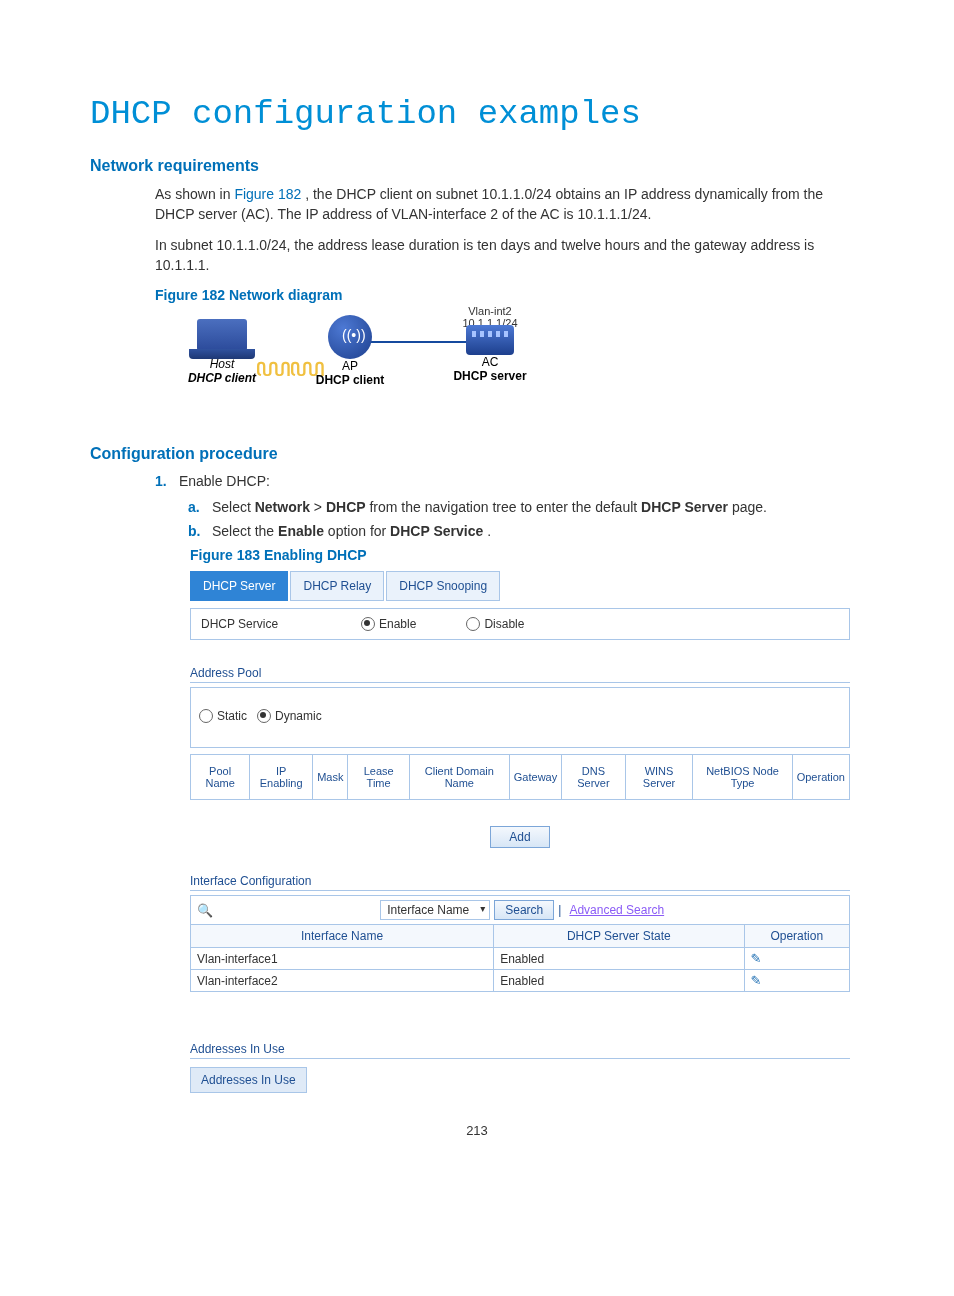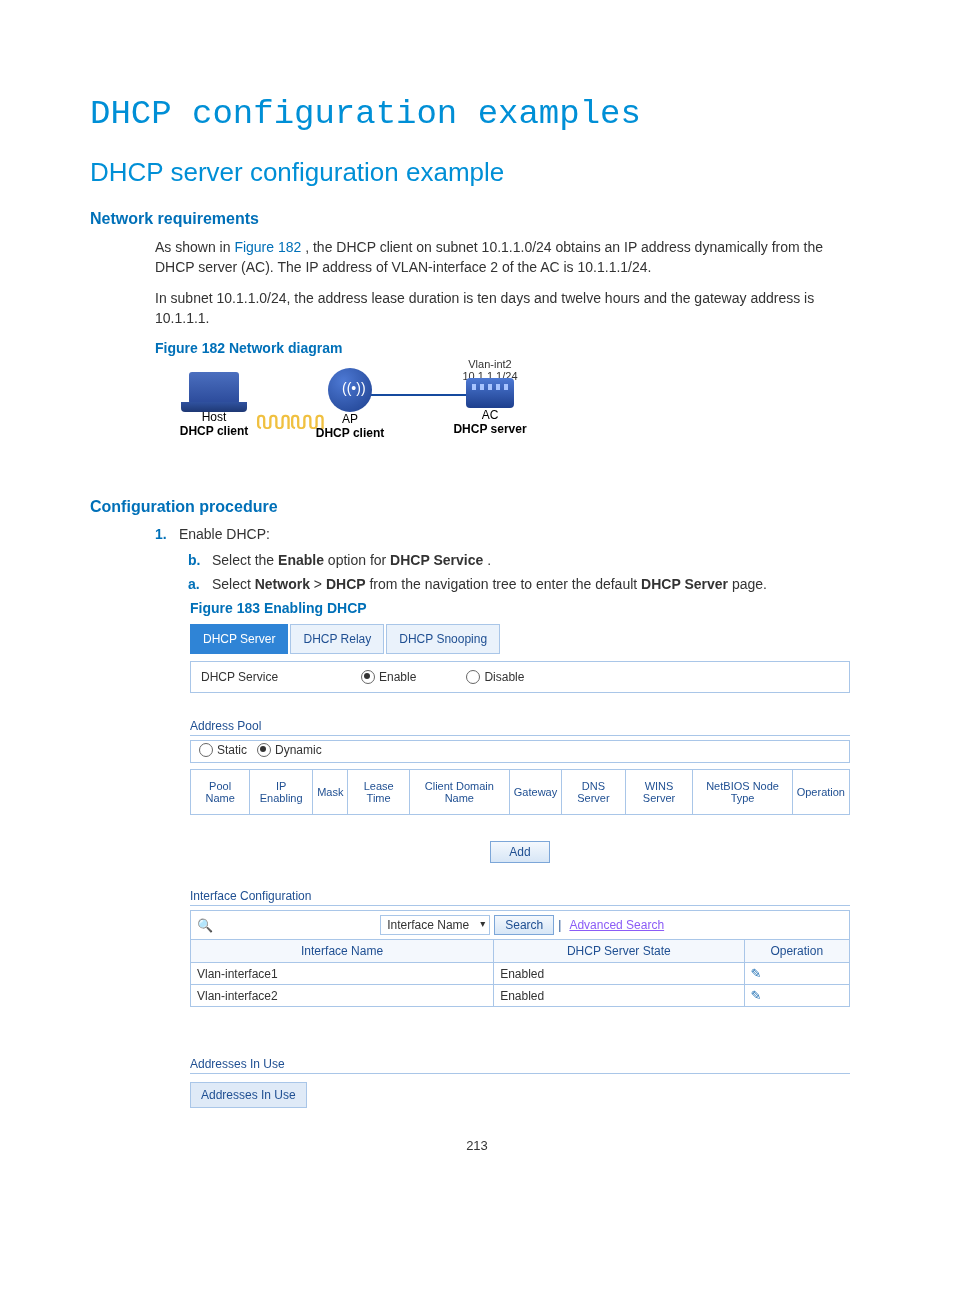--- a/index.html
+++ b/index.html
@@ -93,21 +93,21 @@
     font-family: Arial, sans-serif;
   }
   .netdiag .node {
     position: absolute;
     text-align: center;
     font-size: 12px;
     color: #000;
   }
   .netdiag .cap1 { font-size: 12px; }
   .netdiag .cap2 { font-size: 12px; font-weight: 700; }
-  .hostnode { left: 4px; top: 0; width: 110px; }
+  .hostnode { left: 12px; top: 0; width: 110px; font-style: italic; }
   .apnode   { left: 140px; top: 0; width: 110px; }
   .acnode   { left: 280px; top: 0; width: 110px; }
   .linklbl  { position: absolute; left: 275px; top: -6px; font-size: 11px; text-align: center; width: 120px; }
   
   .laptop {
     width: 60px; height: 38px; margin: 8px auto 0 auto; position: relative;
   }
   .laptop .screen {
     width: 50px; height: 32px; background: linear-gradient(180deg,#4b6fbf,#2b4a9a);
     border-radius: 3px; position: absolute; left: 5px; top: 0;
@@ -196,21 +196,21 @@
   }
   .secthdr {
     color: #1f4f92;
     margin: 26px 0 4px 0;
     border-bottom: 1px solid #a9c6e8;
     padding-bottom: 2px;
     font-size: 12px;
   }
   .poolmode {
     border: 1px solid #a9c6e8;
-    padding: 2px 8px;
+    padding: 21px 8px;
     font-size: 12px;
   }
   .pooltable {
     margin-top: 6px;
     border: 1px solid #a9c6e8;
     border-collapse: collapse;
     width: 100%;
     font-size: 11px;
   }
   .pooltable th {
@@ -309,21 +309,20 @@
     text-align: center;
     font-size: 13px;
     margin-top: 30px;
   }
 </style>
 </head>
 <body>
 <div class="page">
 
 <h1 class="title">DHCP configuration examples</h1>
-<h2 class="subtitle">DHCP server configuration example</h2>
 
 <h3 class="h3">Network requirements</h3>
 
 <p class="bodytext">
   <span>As shown in </span>
   <span class="figref">Figure 182</span>
   <span>, the DHCP client on subnet 10.1.1.0/24 obtains an IP address dynamically from the DHCP server (AC). The IP address of VLAN-interface 2 of the AC is 10.1.1.1/24.</span>
 </p>
 <p class="bodytext">In subnet 10.1.1.0/24, the address lease duration is ten days and twelve hours and the gateway address is 10.1.1.1.</p>
 
@@ -364,37 +363,37 @@
 
 <h3 class="h3">Configuration procedure</h3>
 
 <div class="proc">
   <div class="step">
     <span class="num">1.</span>
     <span>Enable DHCP:</span>
   </div>
 </div>
 <div class="sub">
-  <div class="row">
-    <span class="let">b.</span>
-    <span>Select the </span>
-    <b>Enable</b>
-    <span> option for </span>
-    <b>DHCP Service</b>
-    <span>.</span>
-  </div>
   <div class="row">
     <span class="let">a.</span>
     <span>Select </span>
     <b>Network</b>
     <span> &gt; </span>
     <b>DHCP</b>
     <span> from the navigation tree to enter the default </span>
     <b>DHCP Server</b>
     <span> page.</span>
+  </div>
+  <div class="row">
+    <span class="let">b.</span>
+    <span>Select the </span>
+    <b>Enable</b>
+    <span> option for </span>
+    <b>DHCP Service</b>
+    <span>.</span>
   </div>
 </div>
 
 <div class="figcap inner">Figure 183 Enabling DHCP</div>
 
 <div class="ui183">
   <div class="tabs">
     <div class="tab active">DHCP Server</div>
     <div class="tab">DHCP Relay</div>
     <div class="tab">DHCP Snooping</div>

